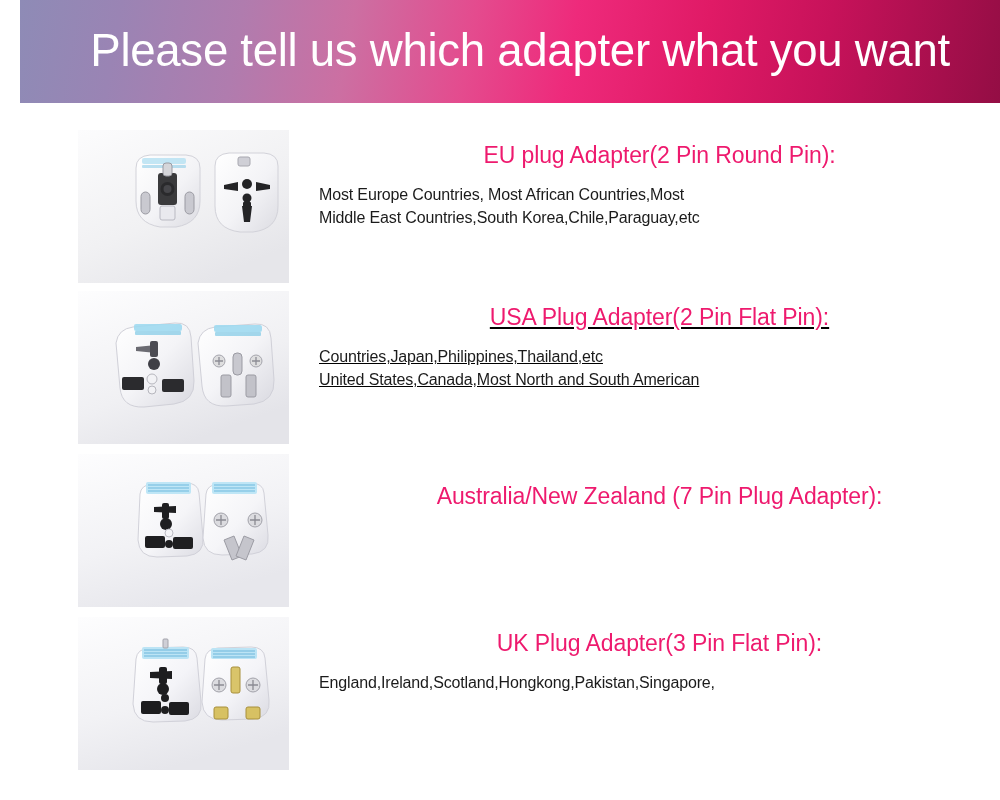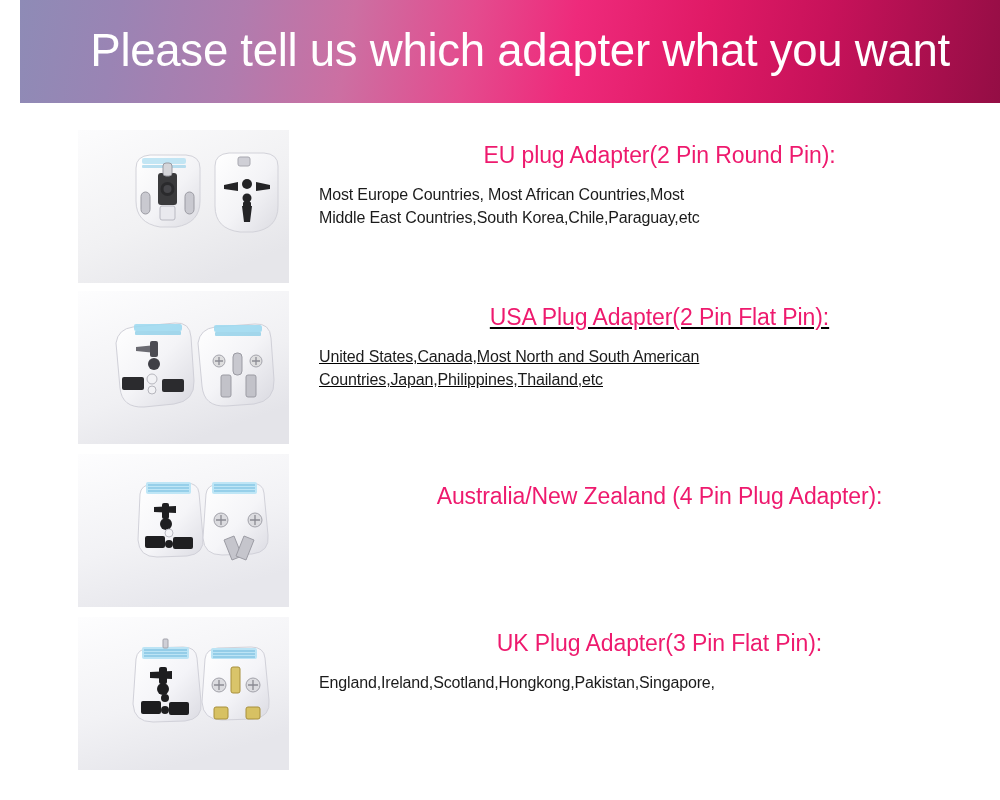--- a/index.html
+++ b/index.html
@@ -232,22 +232,22 @@
 
             <rect x="143" y="84" width="10" height="22" rx="2" fill="#c2c2c9" stroke="#9b9ba3"></rect>
             <rect x="168" y="84" width="10" height="22" rx="2" fill="#c2c2c9" stroke="#9b9ba3"></rect>
           </g>
         </svg>
       </div>
     </div>
     <div class="info">
       <h2 class="adapter-title">USA Plug Adapter(2 Pin Flat Pin):</h2>
       <p class="adapter-desc">
+        <span class="line">Countries,Japan,Philippines,Thailand,etc</span>
         <span class="line">United States,Canada,Most North and South American</span>
-        <span class="line">Countries,Japan,Philippines,Thailand,etc</span>
       </p>
     </div>
   </div>
 
   <div class="adapter-row row-au">
     <div class="photo">
       <div class="photo-inner">
         <svg viewBox="0 0 211 153" xmlns="http://www.w3.org/2000/svg" aria-hidden="true">
           <defs>
             <linearGradient id="bgAU" x1="0" y1="0" x2="0.4" y2="1">
@@ -287,21 +287,21 @@
             <path d="M172 66 l10 0 M177 61 l0 10" stroke="#8a8a92" stroke-width="1.3"></path>
 
             <path d="M146 86 l10 -4 l8 20 l-10 4 z" fill="#c5c5cc" stroke="#9c9ca4"></path>
             <path d="M174 86 l-10 -4 l-8 20 l10 4 z" fill="#c5c5cc" stroke="#9c9ca4" opacity="0"></path>
             <path d="M166 82 l10 4 l-8 20 l-10 -4 z" fill="#c5c5cc" stroke="#9c9ca4"></path>
           </g>
         </svg>
       </div>
     </div>
     <div class="info">
-      <h2 class="adapter-title">Australia/New Zealand (4 Pin Plug Adapter):</h2>
+      <h2 class="adapter-title">Australia/New Zealand (7 Pin Plug Adapter):</h2>
     </div>
   </div>
 
   <div class="adapter-row row-uk">
     <div class="photo">
       <div class="photo-inner">
         <svg viewBox="0 0 211 153" xmlns="http://www.w3.org/2000/svg" aria-hidden="true">
           <defs>
             <linearGradient id="bgUK" x1="0" y1="0" x2="0.4" y2="1">
               <stop offset="0%" stop-color="#fdfdfe"></stop>

